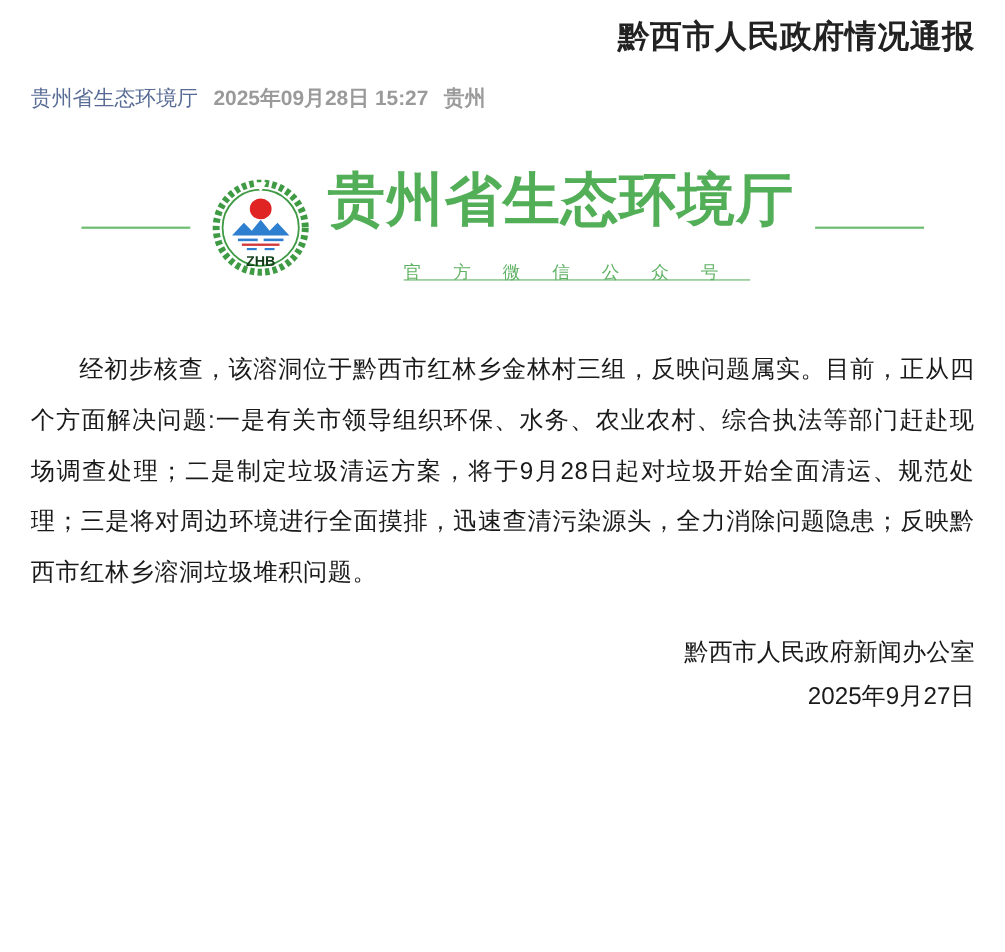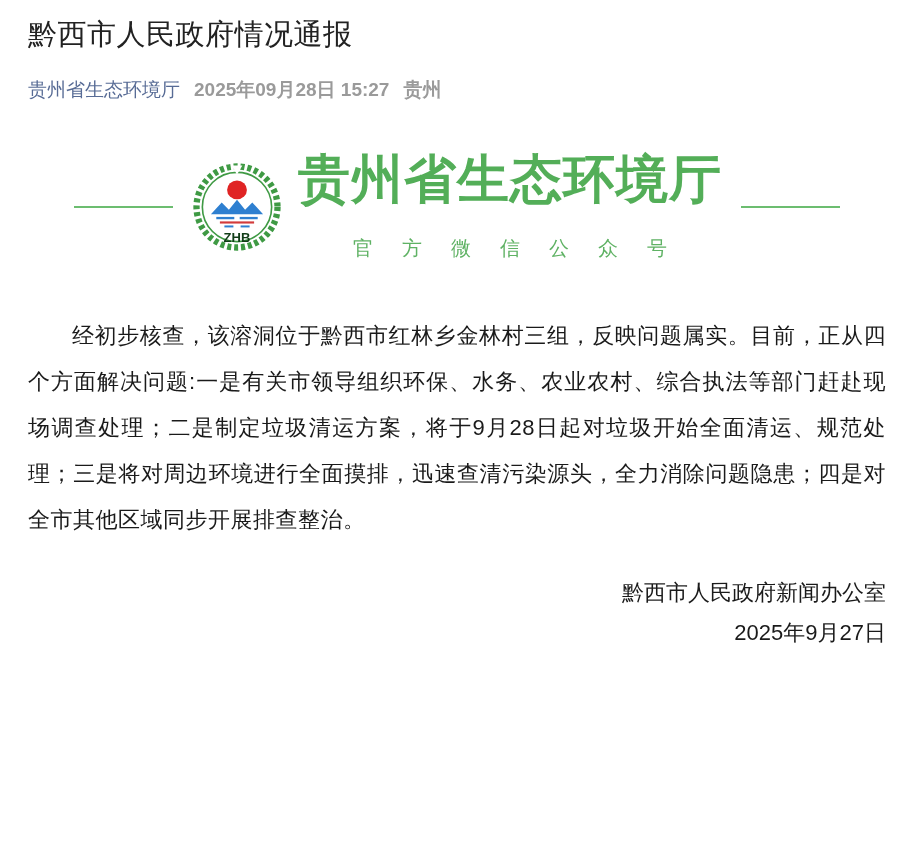--- a/index.html
+++ b/index.html
@@ -10,24 +10,25 @@
     overflow: hidden;
     font-family: "Liberation Sans", "DejaVu Sans", sans-serif;
     color: #1f1f1f;
   }
   .article {
     padding: 16px 28px 0 28px;
   }
   
   .title {
     font-size: 29px;
-    font-weight: 400;
+    font-weight: 700;
     color: #222222;
     line-height: 1.25;
     letter-spacing: 0.5px;
+    text-align: right;
   }
   .byline {
     margin-top: 26px;
     font-size: 19px;
     line-height: 1.3;
     display: flex;
     align-items: baseline;
     gap: 14px;
     white-space: nowrap;
   }
@@ -63,26 +64,27 @@
   .org-name {
     font-size: 52px;
     font-weight: 700;
     color: #53ae58;
     line-height: 1.05;
     letter-spacing: 1px;
     white-space: nowrap;
   }
   .org-sub {
     margin-top: 28px;
-    font-size: 20px;
+    font-size: 16px;
     color: #5fb264;
     letter-spacing: 29px;
     margin-right: -29px; 
     white-space: nowrap;
     font-weight: 500;
+    text-decoration: underline;
   }
   
   .content {
     margin-top: 50px;
   }
   .content p {
     font-size: 22px;
     line-height: 46px;
     color: #1a1a1a;
     text-indent: 2em;
@@ -137,21 +139,21 @@
 
     <div class="org-block">
       <div class="org-name">贵州省生态环境厅</div>
       <div class="org-sub">官方微信公众号</div>
     </div>
 
     <div class="rule right"></div>
   </div>
 
   <div class="content">
-    <p>经初步核查，该溶洞位于黔西市红林乡金林村三组，反映问题属实。目前，正从四个方面解决问题:一是有关市领导组织环保、水务、农业农村、综合执法等部门赶赴现场调查处理；二是制定垃圾清运方案，将于9月28日起对垃圾开始全面清运、规范处理；三是将对周边环境进行全面摸排，迅速查清污染源头，全力消除问题隐患；四是对全市其他区域同步开展排查整治。</p>
+    <p>经初步核查，该溶洞位于黔西市红林乡金林村三组，反映问题属实。目前，正从四个方面解决问题:一是有关市领导组织环保、水务、农业农村、综合执法等部门赶赴现场调查处理；二是制定垃圾清运方案，将于9月28日起对垃圾开始全面清运、规范处理；三是将对周边环境进行全面摸排，迅速查清污染源头，全力消除问题隐患；反映黔西市红林乡溶洞垃圾堆积问题。</p>
   </div>
 
   <div class="signature">
     <div>黔西市人民政府新闻办公室</div>
     <div>2025年9月27日</div>
   </div>
 
 </div>
 
 </body></html>

